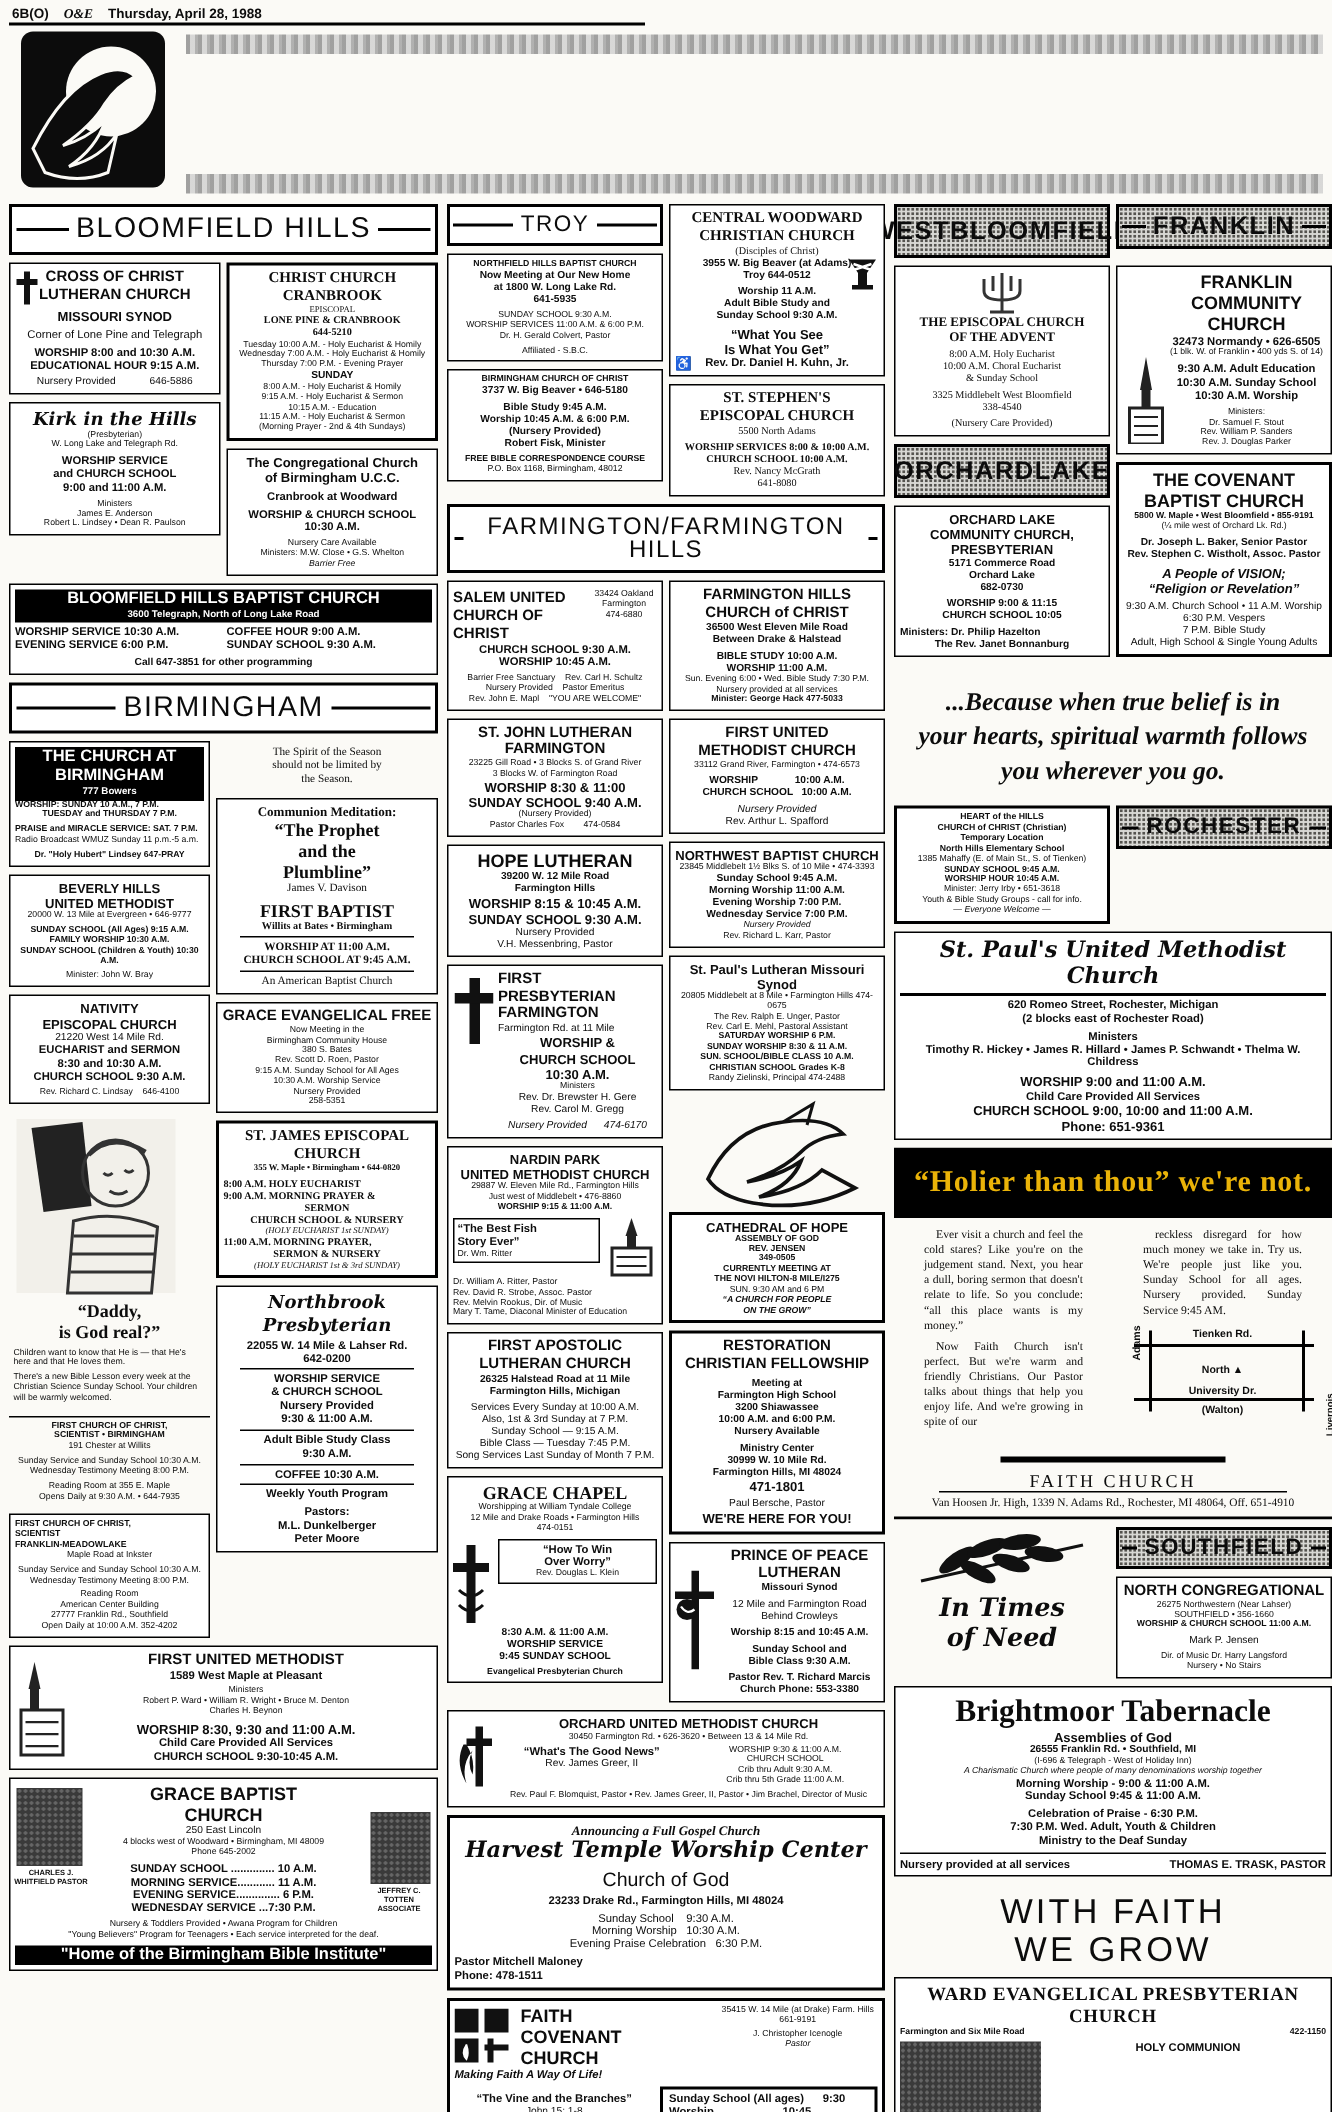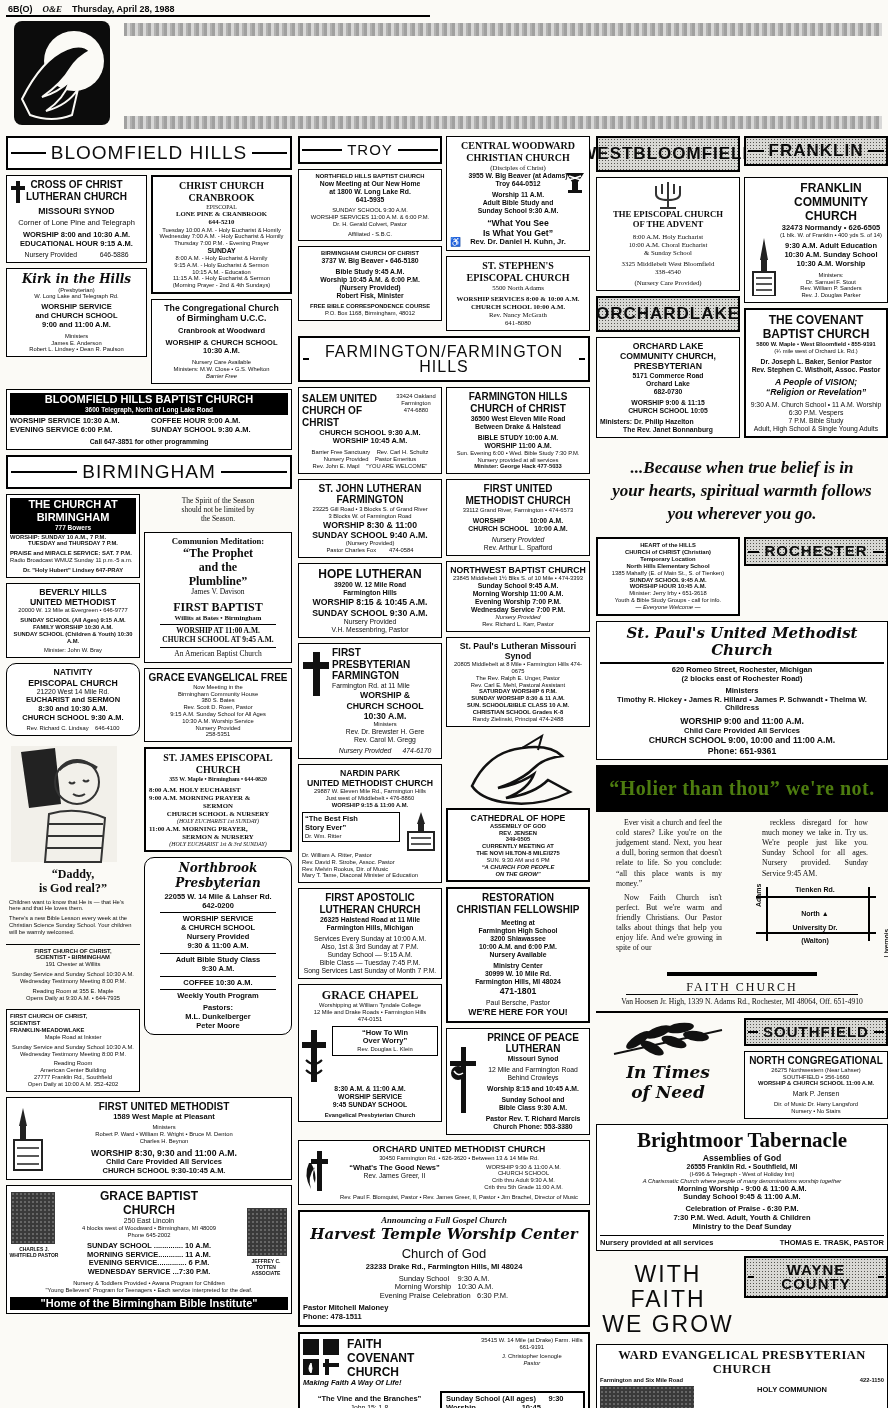--- a/index.html
+++ b/index.html
@@ -29,21 +29,21 @@
         font-size:19px;letter-spacing:1px;line-height:.95;text-align:center;}
   .shdr .dash{flex:1;border-top:2px solid #000;min-width:6px;}
   .shdr.small{font-size:15px;padding:5px 2px;}
   .shdr.tex{background-color:#d8d8d4;background-image:radial-gradient(circle,#55544f .9px,transparent 1px);
             background-size:3px 3px;font-weight:bold;}
   .shdr .twoline{display:flex;flex-direction:row;}
   
   .ad{border:1.5px solid #000;background:#fff;padding:3px 3px;margin-bottom:5px;
       text-align:center;position:relative;overflow:hidden;}
   .ad.srf{font-family:"Liberation Serif",serif;}
-  .ad.round{border-radius:10px;}
+  .ad.round{border-radius:0;}
   .ad.thick{border-width:2.5px;}
   .ad.noborder{border:none;background:transparent;}
   .ln{line-height:1.18;}
   .t0{font-size:17px;font-weight:bold;}
   .t1{font-size:12px;font-weight:bold;}
   .t2{font-size:10px;font-weight:bold;}
   .t3{font-size:8.7px;font-weight:bold;}
   .b{font-size:7.5px;font-weight:bold;}
   .n{font-size:7.5px;}
   .s{font-size:6.8px;}
@@ -60,21 +60,21 @@
   .inv{background:#000;color:#fff;font-weight:bold;font-size:11px;padding:0 2px;}
   .invs{background:#000;color:#fff;font-weight:bold;font-size:6.5px;padding:0 2px 2px;}
   .cols2{display:flex;gap:4px;justify-content:space-between;margin-top:2px;}
   .cols2>div{flex:1;}
   .icon{position:absolute;}
   .pad-l{padding-left:30px;}
   .photo{background:#3a3a3a;background-image:radial-gradient(circle,#666 1px,transparent 1.4px);background-size:4px 4px;}
   .quote{font-family:"Liberation Serif",serif;font-style:italic;font-weight:bold;
          font-size:17px;text-align:center;line-height:1.35;margin:14px 4px 12px;}
   
-  .holier-banner{background:#000;color:#4d7c0f;font-family:"Liberation Serif",serif;
+  .holier-banner{background:#000;color:#eab308;font-family:"Liberation Serif",serif;
                  font-size:20px;font-weight:bold;text-align:center;padding:12px 4px;letter-spacing:.5px;}
   .holier-body{display:flex;gap:8px;text-align:justify;font-family:"Liberation Serif",serif;
                font-size:7.8px;line-height:1.3;padding:6px 4px 2px;}
   .holier-body>div{flex:1;}
   .holier-body p{margin:0 16px 4px;text-indent:8px;}
   .map{position:relative;height:64px;margin-top:4px;font-size:7px;font-weight:bold;font-family:"Liberation Sans",sans-serif;}
   .map .h1{position:absolute;top:13px;left:10px;right:8px;border-top:2px solid #000;}
   .map .h2{position:absolute;bottom:13px;left:10px;right:8px;border-top:2px solid #000;}
   .map .v1{position:absolute;top:4px;bottom:6px;left:20px;border-left:2px solid #000;}
   .map .v2{position:absolute;top:4px;bottom:6px;right:14px;border-left:2px solid #000;}
@@ -1068,27 +1068,20 @@
         </div>
       </div>
 
       <div class="row">
         <div class="subcol">
           <div class="withfaith">
             <div>WITH FAITH</div>
             <div>WE GROW</div>
           </div>
         </div>
-        <div class="subcol">
-          <div class="shdr small tex" style="font-size:15px">
-            <span class="dash"></span>
-              <span>WAYNE COUNTY</span>
-              <span class="dash"></span>
-          </div>
-        </div>
       </div>
 
       <div class="ad">
         <div class="ln srff" style="font-size:12.5px;font-weight:bold;letter-spacing:.5px">WARD EVANGELICAL PRESBYTERIAN CHURCH</div>
         <div style="display:flex;justify-content:space-between">
           <span class="xb">Farmington and Six Mile Road</span>
           <span class="xb">422-1150</span>
         </div>
         <div class="row sp">
           <div style="flex:0 0 96px">

